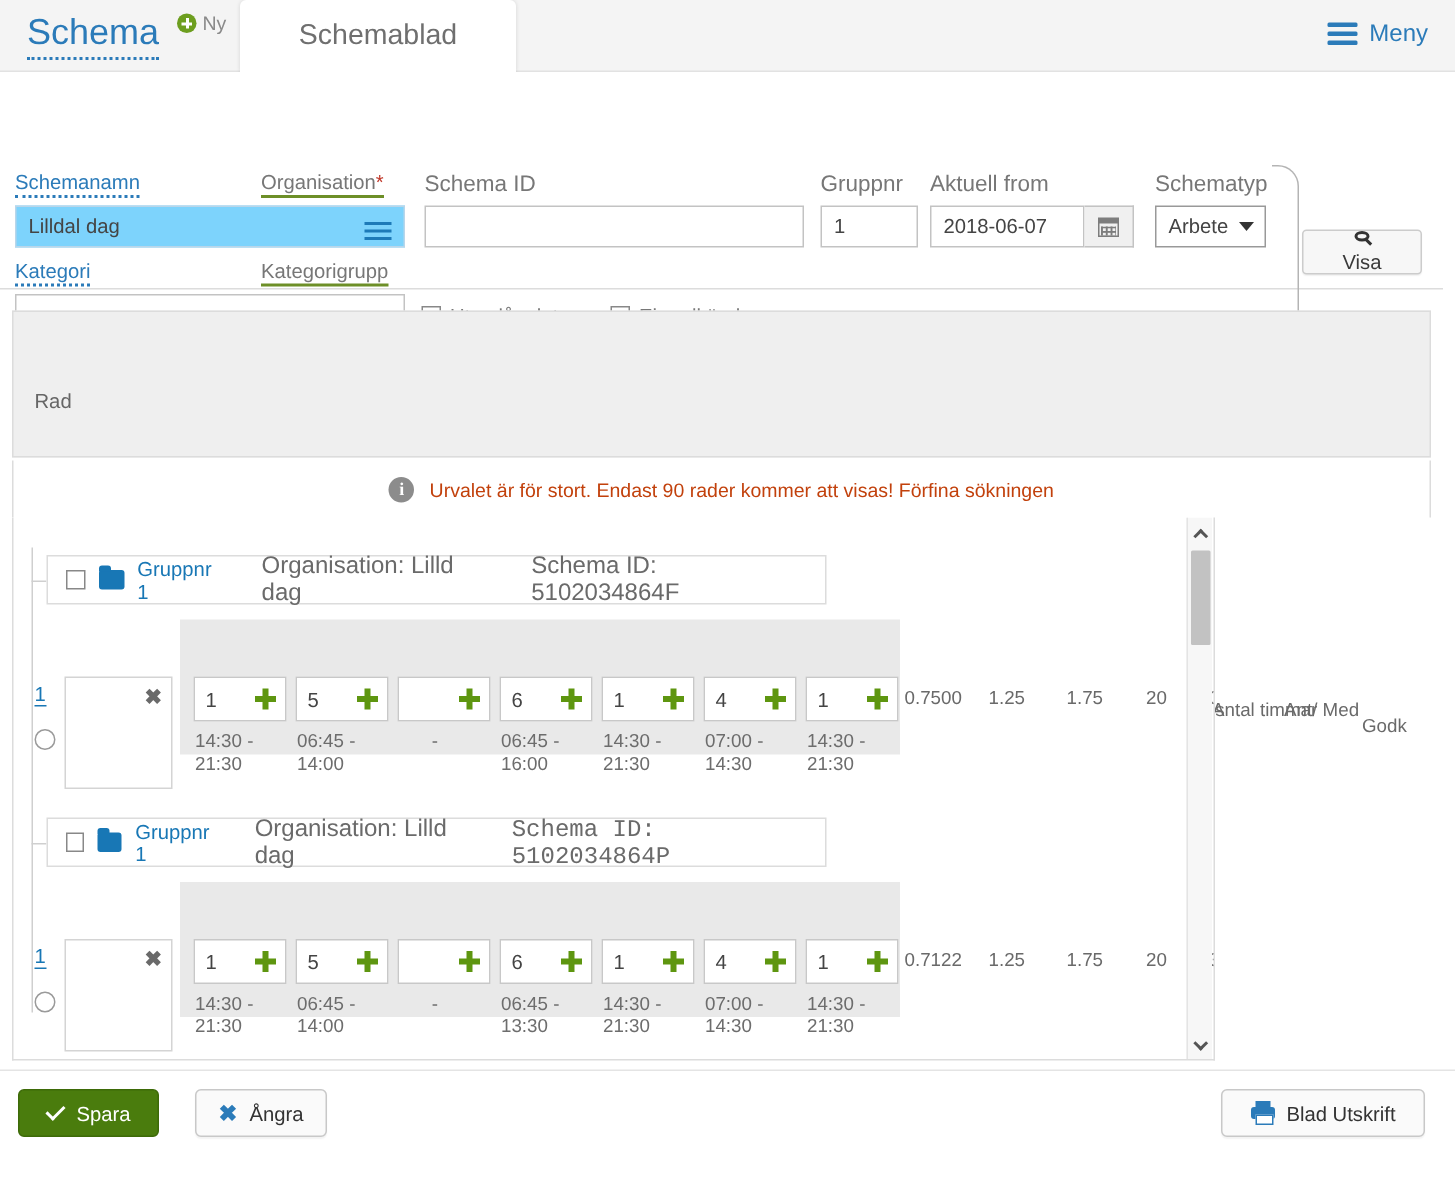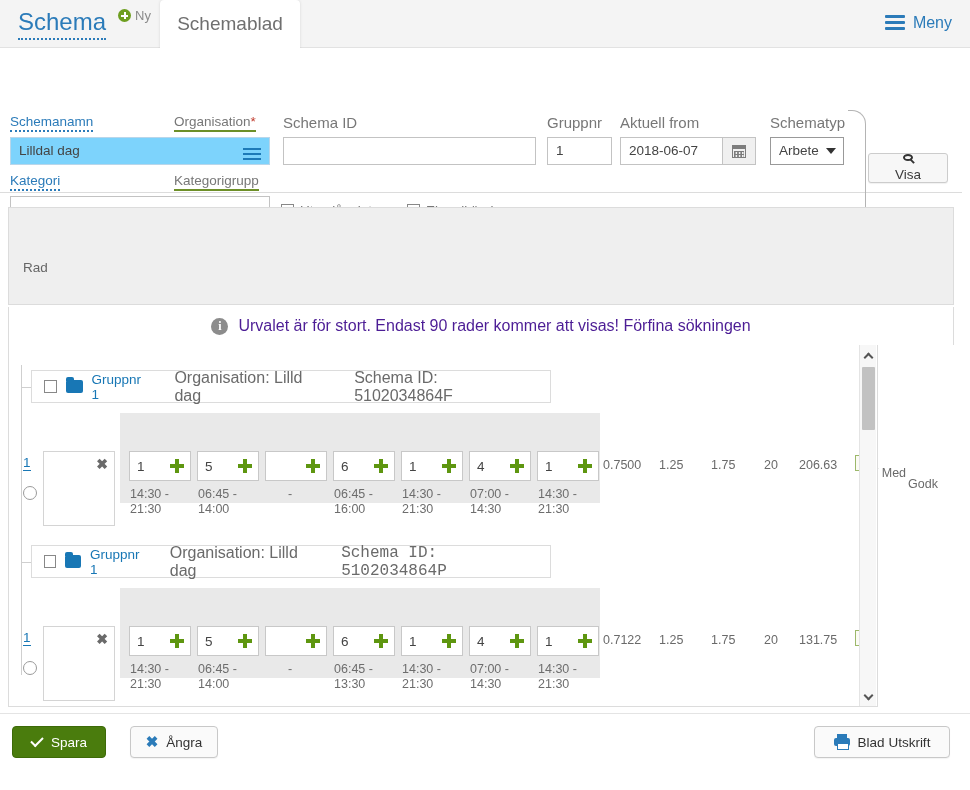--- a/index.html
+++ b/index.html
@@ -36,21 +36,21 @@
     background: #6d9e1f; position: relative; display: inline-block;
   }
   .plus-circle::before, .plus-circle::after {
     content: ""; position: absolute; background: #fff;
   }
   .plus-circle::before { left: 3px; top: 5.5px; width: 7px; height: 2px; }
   .plus-circle::after  { left: 5.5px; top: 3px; width: 2px; height: 7px; }
 
   .tab-active {
     position: absolute; left: 160px; top: 0;
-    width: 140px; height: 48px;
+    width: 184px; height: 48px;
     background: #ffffff;
     border-top-left-radius: 4px; border-top-right-radius: 4px;
     display: flex; align-items: center; justify-content: center;
     font-size: 19px; color: #6f6f6f;
     box-shadow: 0 0 3px rgba(0,0,0,0.13);
     cursor: pointer;
   }
 
   .meny {
     position: absolute; right: 18px; top: 12px;
@@ -178,25 +178,25 @@
   .info-row {
     position: absolute; top: 100px; left: 0; width: 946px; height: 38px;
     background: #fff; display: flex; align-items: center; justify-content: center; gap: 10px;
     border-left: 1px solid #dcdcdc; border-right: 1px solid #dcdcdc;
   }
   .info-ico {
     width: 17px; height: 17px; border-radius: 50%; background: #8c8c8c; color: #fff;
     font-size: 12px; font-weight: bold; font-family: "Liberation Serif", serif;
     display: flex; align-items: center; justify-content: center;
   }
-  .info-txt { font-size: 16px; color: #4c1d95; }
+  .info-txt { font-size: 13px; color: #c2410c; }
 
   
   .scrollbody {
-    position: absolute; top: 138px; left: 0; width: 870px; height: 362px;
+    position: absolute; top: 138px; left: 0; width: 802px; height: 362px;
     background: #fff; overflow: hidden;
     border-left: 1px solid #dcdcdc; border-right: 1px solid #dcdcdc; border-bottom: 1px solid #dcdcdc;
   }
 
   .group-hdr {
     position: absolute; left: 22px; height: 33px;
     border: 1px solid #dcdcdc; background: #fff;
     display: flex; align-items: center; padding: 0 12px; gap: 9px;
     width: 520px;
   }

